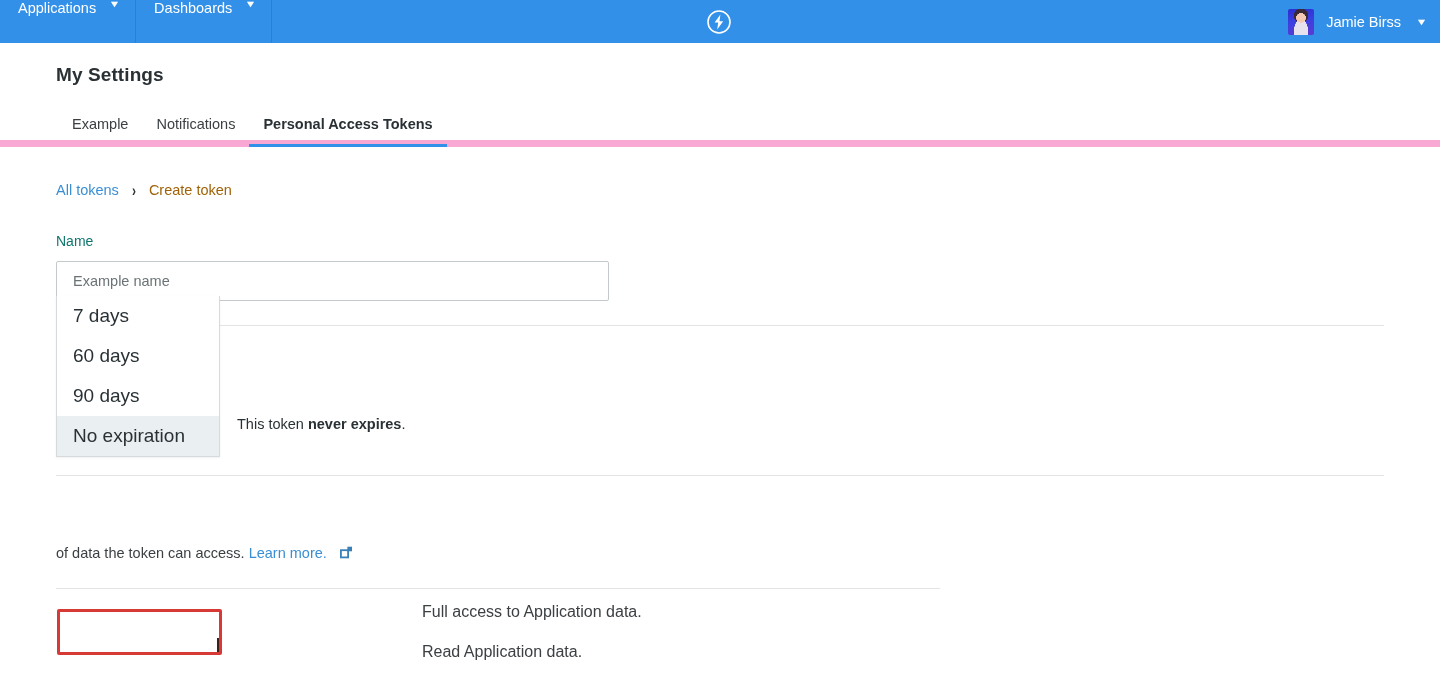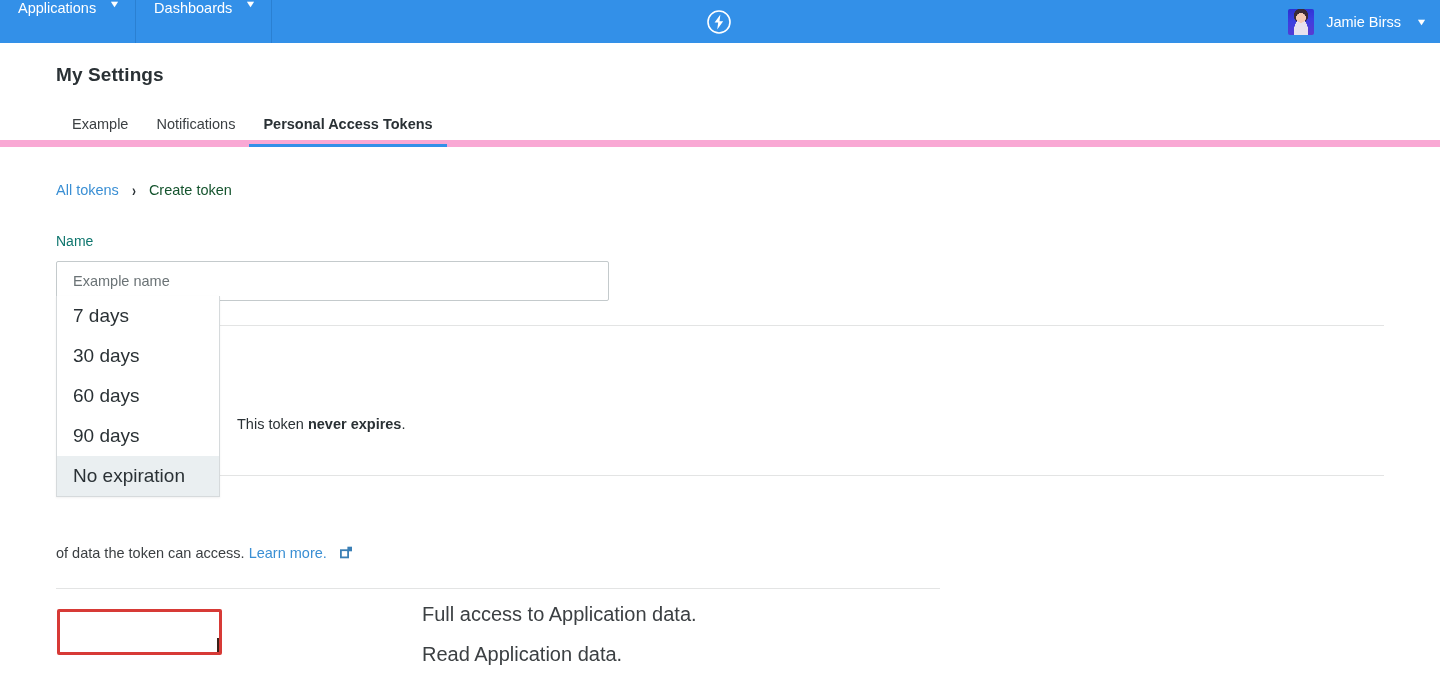--- a/index.html
+++ b/index.html
@@ -111,21 +111,21 @@
   }
   .crumb-link { color: #3a8fd4; cursor: pointer; }
   .crumb-sep {
     margin: 0 13px;
     color: #2a3135;
     font-size: 12px;
     font-weight: bold;
     transform: scaleY(1.4);
     display: inline-block;
   }
-  .crumb-current { color: #14532d; }
+  .crumb-current { color: #a16207; }
 
   .field-label {
     position: absolute; left: 56px; top: 86px;
     font-size: 14px; color: #0f766e;
   }
   .name-input {
     position: absolute; left: 56px; top: 114px;
     width: 553px; height: 40px;
     border: 1px solid #c4cacc;
     border-radius: 2px;
@@ -185,21 +185,21 @@
   }
   .access-note .link { color: #3a8fd4; cursor: pointer; }
   .ext-icon {
     display: inline-block;
     vertical-align: -1px;
     margin-left: 9px;
   }
 
   .access-row {
     position: absolute; left: 422px;
-    font-size: 20px; color: #3c4043;
+    font-size: 16px; color: #3c4043;
   }
   .access-row.r1 { top: 456px; }
   .access-row.r2 { top: 496px; }
 
   
   .dropdown {
     position: absolute;
     left: 56px; top: 296px;
     width: 164px;
     background: #ffffff;
@@ -320,23 +320,20 @@
 
   <div class="access-row r1">Full access to Application data.</div>
   <div class="access-row r2">Read Application data.</div>
 </div>
 
 <div class="dropdown">
   <div class="dd-item">
     <span>7 days</span>
   </div>
   <div class="dd-item">
-    <span>30 days</span>
-  </div>
-  <div class="dd-item">
     <span>60 days</span>
   </div>
   <div class="dd-item">
     <span>90 days</span>
   </div>
   <div class="dd-item selected">
     <span>No expiration</span>
   </div>
 </div>
 

